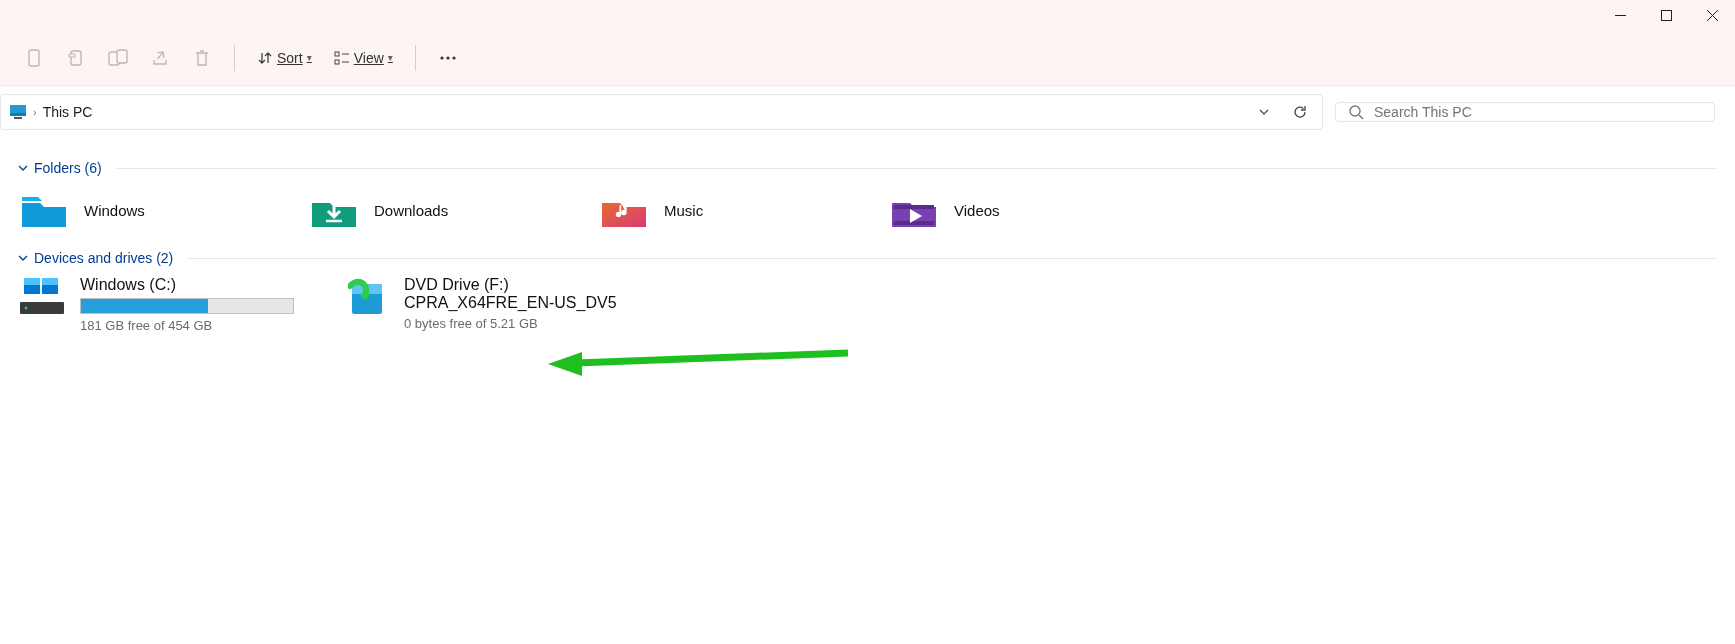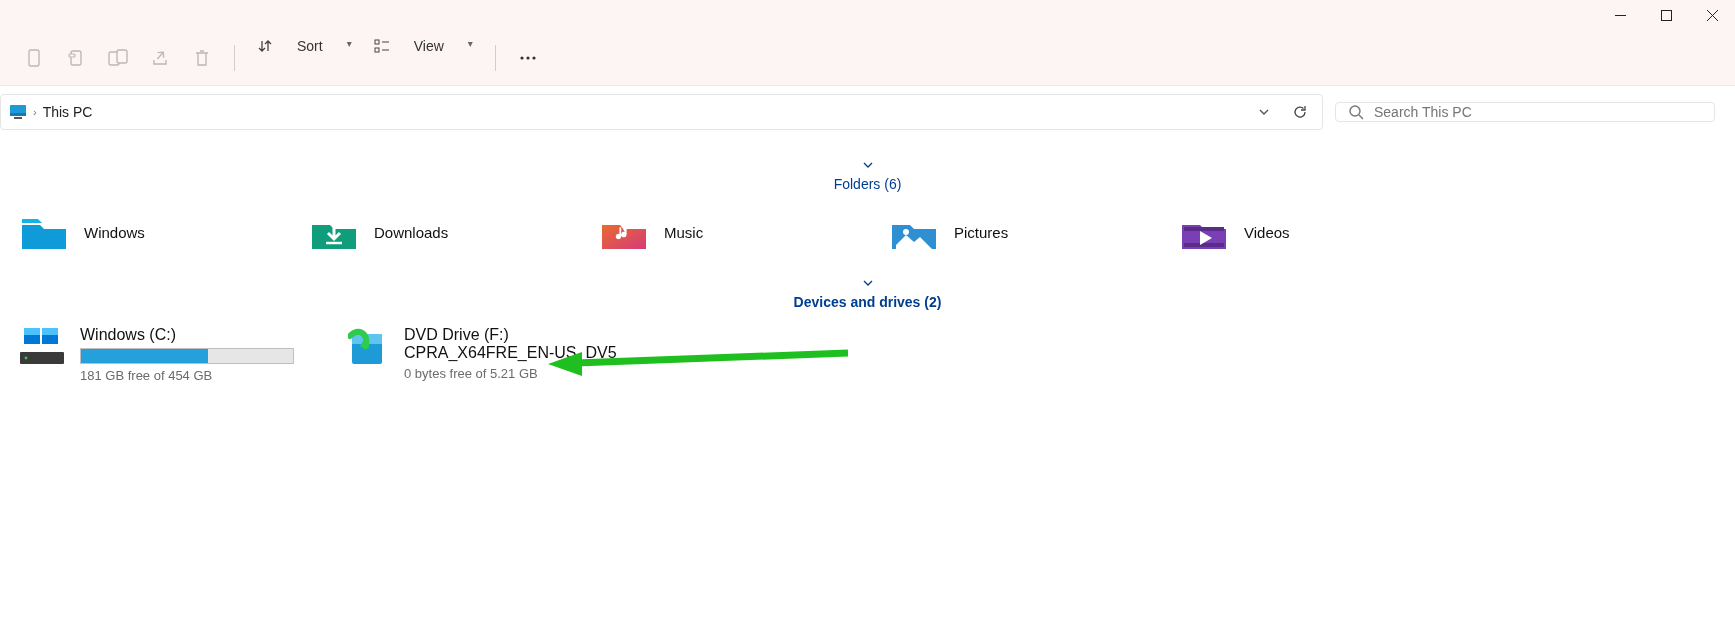--- a/index.html
+++ b/index.html
@@ -7,34 +7,34 @@
 
   
   .titlebar { height: 30px; background: #fdf4f4; display: flex; justify-content: flex-end; align-items: center; }
   .win-btn { width: 46px; height: 30px; display: flex; align-items: center; justify-content: center; color: #222; }
 
   
   .toolbar { height: 56px; background: #fdf4f4; display:flex; align-items:center; padding: 0 14px; gap: 2px; border-bottom: 1px solid #f0e6e6; }
   .tbtn { width: 40px; height: 40px; display:flex; align-items:center; justify-content:center; color:#7a7a7a; border-radius:4px; }
   .tbtn.disabled { opacity:.55; }
   .sep { width:1px; height:26px; background:#d6cccc; margin:0 10px; }
-  .dropbtn { display:flex; align-items:flex-start; gap:24px; padding:0 10px; height:40px; color:#333; font-size:14px; border-radius:4px; }
+  .dropbtn { display:flex; align-items:center; gap:4px; padding:0 10px; height:40px; color:#333; font-size:14px; border-radius:4px;text-decoration:underline; }
   .dropbtn .chev { font-size:10px; color:#666; }
 
   
   .addr-row { display:flex; align-items:center; gap:12px; padding:8px 8px 8px 0; background:#fff; }
   .addr { flex:1; height:36px; border:1px solid #e5e5e5; border-radius:4px; display:flex; align-items:center; padding:0 4px 0 8px; gap:6px; color:#222; font-size:14px; }
   .addr .hist { margin-left:auto; color:#555; padding:6px; }
   .addr .refresh { color:#555; padding:6px 10px; }
   .search { width:380px; height:20px; border:1px solid #e5e5e5; border-radius:4px; display:flex; align-items:center; padding:0 12px; gap:10px; color:#777; margin-right:12px; }
   .search input { border:none; outline:none; font-size:14px; flex:1; color:#333; background:transparent; }
 
   
   .content { padding: 10px 18px; }
-  .grouphdr { display:flex; align-items:center; gap:6px; color:#003e92; font-size:14px; margin: 12px 0 10px 0; flex-direction: column; }
+  .grouphdr { display:flex; align-items:center; gap:6px; color:#003e92; font-size:14px; margin: 12px 0 10px 0; }
   .grouphdr .line { flex:1; height:1px; background:#e8e8e8; margin-left:8px; }
   .grid-folders { display:grid; grid-template-columns: repeat(5, 280px); row-gap: 20px; column-gap: 10px; }
   .folder { display:flex; align-items:center; gap:16px; height:48px; padding-left:2px; }
   .folder-label { font-size:15px; color:#111; }
   .ficon { width:48px; height:40px; display:flex; align-items:center; justify-content:center; }
 
   .grid-drives { display:flex; gap:30px; margin-top:6px; }
   .drive { display:flex; gap:14px; width:300px; }
   .drive-info { display:flex; flex-direction:column; gap:4px; flex:1; }
   .drive-name { font-size:16px; color:#111; }
@@ -197,41 +197,31 @@
             </defs>
             <path d="M2 12 h18 l4 4 h22 v20 H2 z" fill="url(#mg)"></path>
             <path d="M28 12 v12 a3 3 0 1 1 -2 -3 V14 l8 -2 v10 a3 3 0 1 1 -2 -3" fill="#fff" transform="translate(-4 2) scale(.9)"></path>
           </svg>
       </div>
       <span class="folder-label">Music</span>
     </div>
     <div class="folder">
       <div class="ficon">
         <svg width="48" height="38" viewBox="0 0 48 38">
-            <path d="M2 12 h18 l4 4 h22 v20 H2 z" fill="#2f8fd3"></path>
-            <circle cx="16" cy="19" r="3" fill="#fff"></circle>
-            <path d="M6 32 l10 -10 8 7 6 -5 12 12 H6 z" fill="#fff"></path>
-          </svg>
-      </div>
-      <span class="folder-label">Pictures</span>
-    </div>
-    <div class="folder">
-      <div class="ficon">
-        <svg width="48" height="38" viewBox="0 0 48 38">
             <path d="M2 12 h18 l4 4 h22 v20 H2 z" fill="#7a3fb5"></path>
             <rect x="4" y="14" width="40" height="4" fill="#5a2c8a"></rect>
             <rect x="4" y="30" width="40" height="4" fill="#5a2c8a"></rect>
             <path d="M20 18 l12 7 -12 7 z" fill="#fff"></path>
           </svg>
       </div>
       <span class="folder-label">Videos</span>
     </div>
   </div>
 
-  <div class="grouphdr" style="margin-top:22px;font-weight:bold;">
+  <div class="grouphdr" style="margin-top:16px;">
     <svg width="10" height="10" viewBox="0 0 10 10">
         <path d="M1 3 l4 4 4-4" fill="none" stroke="#003e92" stroke-width="1.3"></path>
       </svg>
     <span>Devices and drives (2)</span>
     <div class="line"></div>
   </div>
 
   <div class="grid-drives">
     <div class="drive">
       <div class="ficon" style="width:48px;">

